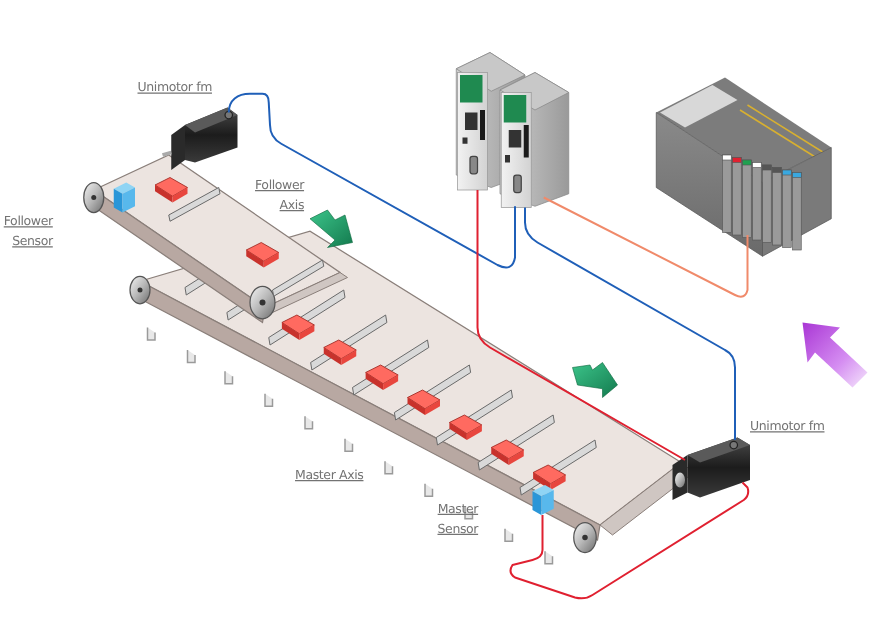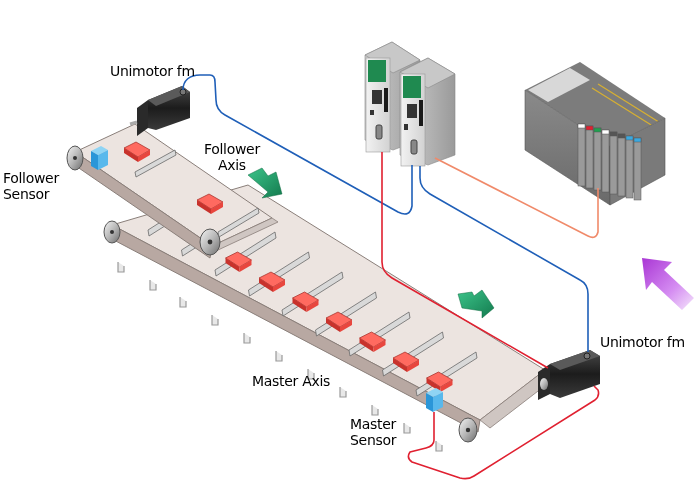--- a/index.html
+++ b/index.html
@@ -1,24 +1,24 @@
 <!DOCTYPE html>
 <html><head>
 <meta charset="utf-8">
 <style>
   html, body { margin:0; padding:0; background:#ffffff; }
   body { width:700px; height:500px; overflow:hidden; position:relative; font-family:"DejaVu Sans", "Liberation Sans", sans-serif; }
   #stage { position:absolute; left:0; top:0; width:700px; height:500px; }
-  .lbl { position:absolute; color:#000000; font-size:14px; line-height:16px; letter-spacing:-0.3px; white-space:nowrap; }
-  .lbl span { display:block; }
+  .lbl { position:absolute; color:#737373; font-size:10px; line-height:16px; letter-spacing:-0.3px; white-space:nowrap;text-decoration:underline; }
+  .lbl span { display:block;text-align:right; }
   #lbl-uni-top { left:110px; top:63px; }
   #lbl-fol-axis { left:204px; top:141px; text-align:center; }
   #lbl-fol-sensor { left:3px; top:170px; }
-  #lbl-master-axis { left:252px; top:373px; }
-  #lbl-master-sensor { left:350px; top:416px; }
+  #lbl-master-axis { left:236px; top:373px; }
+  #lbl-master-sensor { left:350px; top:400px; }
   #lbl-uni-right { left:600px; top:334px; }
   #lbl-plc { left:605px; top:216px; }
 </style>
 </head>
 <body>
 
 <div id="stage">
 <svg width="700" height="500" viewBox="0 0 700 500" xmlns="http://www.w3.org/2000/svg">
   <defs>
     <linearGradient id="motorG" x1="0" y1="0" x2="0" y2="1">

